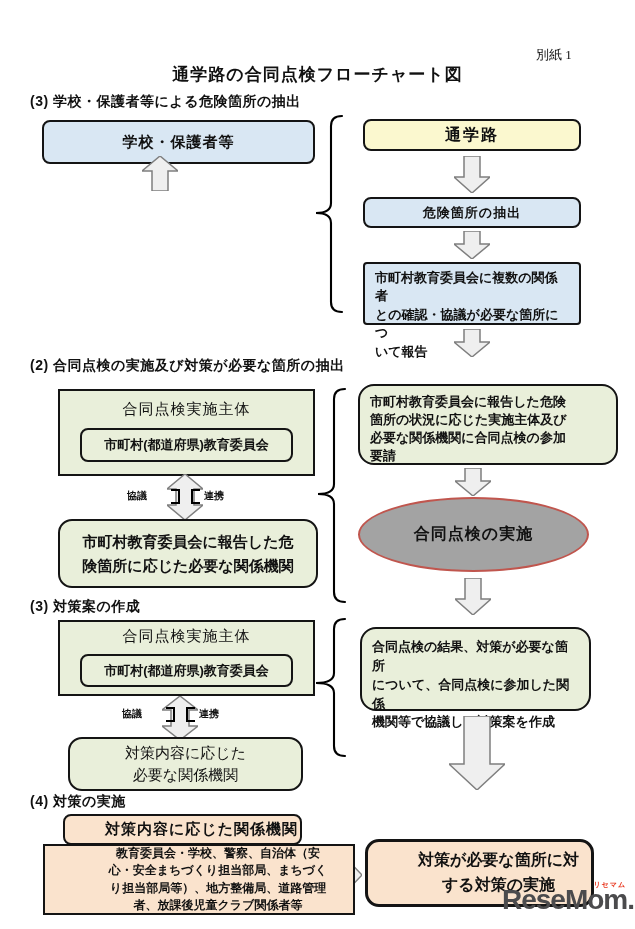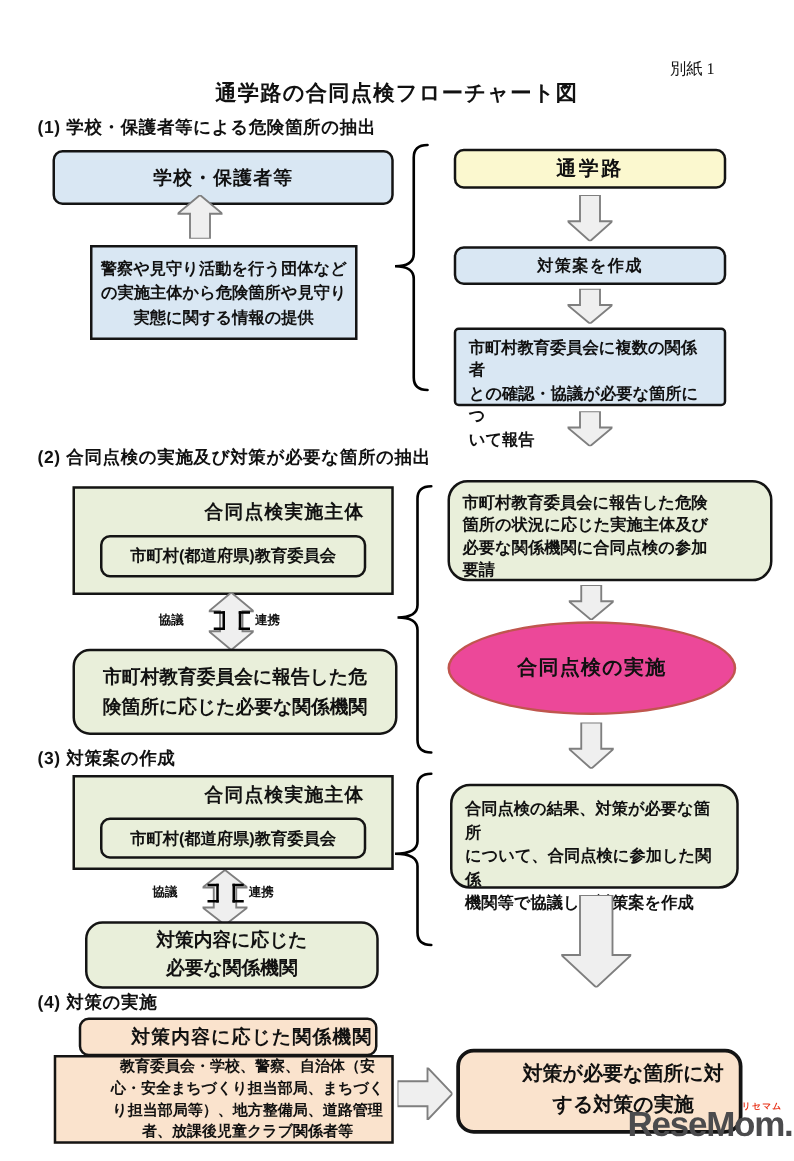--- a/index.html
+++ b/index.html
@@ -21,56 +21,53 @@
   .heading{position:absolute;font-weight:bold;font-size:14px;letter-spacing:.5px;}
   .corner{position:absolute;font-size:13px;font-family:"Liberation Serif",serif;}
   .title{position:absolute;left:0;top:63px;width:635px;text-align:center;
          font-weight:bold;font-size:17px;letter-spacing:1px;}
   .lbl{position:absolute;font-weight:bold;font-size:10px;}
   .mark{position:absolute;width:9px;height:15px;box-sizing:border-box;}
   .mark-r{border-top:2px solid #000;border-bottom:2px solid #000;border-right:2px solid #000;}
   .mark-l{border-top:2px solid #000;border-bottom:2px solid #000;border-left:2px solid #000;}
   svg.arrow polygon{fill:#efefef;stroke:#7f7f7f;stroke-width:1.5;}
   svg.brace path{fill:none;stroke:#000;stroke-width:2.1;stroke-linecap:round;}
-  .entity-title{position:absolute;left:0;width:100%;text-align:center;font-weight:bold;font-size:15px;padding-left:41px;}
+  .entity-title{position:absolute;left:0;width:100%;text-align:center;font-weight:normal;font-size:15px;}
   .ellipse{position:absolute;box-sizing:border-box;border:2.5px solid #c0564e;border-radius:50%;
-           background:#ec4899;display:flex;align-items:center;justify-content:center;
+           background:#a3a3a3;display:flex;align-items:center;justify-content:center;
            font-weight:bold;font-size:16px;letter-spacing:1px;}
   .wm{position:absolute;left:502px;top:884px;z-index:9;font-weight:bold;font-size:28px;
       letter-spacing:-1px;color:#4b4b4d;}
   .wm-ruby{position:absolute;right:8px;top:-4px;font-size:7px;font-weight:bold;
            color:#e8331a;letter-spacing:1px;}
 </style>
 </head>
 <body>
 
 <div class="page">
 
   <div class="corner" style="left:536px;top:46px;">別紙 1</div>
   <div class="title">通学路の合同点検フローチャート図</div>
 
-  <div class="heading" style="left:30px;top:93px;">(1) 学校・保護者等による危険箇所の抽出</div>
+  <div class="heading" style="left:30px;top:93px;">(3) 学校・保護者等による危険箇所の抽出</div>
 
   <div class="box blue round8 ctr" style="left:42px;top:120px;width:273px;height:44px;font-weight:bold;font-size:15px;letter-spacing:1px;">学校・保護者等</div>
 
   <div class="box yellow round8 ctr" style="left:363px;top:119px;width:218px;height:32px;font-weight:bold;font-size:16px;letter-spacing:2px;">通学路</div>
 
   <svg class="arrow abs" style="left:142px;top:156px;" width="36" height="35">
     <polygon points="18,0 36,15 26,15 26,35 10,35 10,15 0,15"></polygon>
   </svg>
 
   <svg class="arrow abs" style="left:454px;top:156px;" width="36" height="37">
     <polygon points="18,37 36,21 26,21 26,0 10,0 10,21 0,21"></polygon>
   </svg>
 
-  <div class="box blue ctr pre" style="left:72px;top:196px;width:214px;height:76px;font-weight:bold;font-size:13px;line-height:1.5;">警察や見守り活動を行う団体など
-の実施主体から危険箇所や見守り
-実態に関する情報の提供</div>
 
-  <div class="box blue round8 ctr" style="left:363px;top:197px;width:218px;height:31px;font-weight:bold;font-size:13px;letter-spacing:1px;">対策案を作成</div>
+  <div class="box blue round8 ctr" style="left:363px;top:197px;width:218px;height:31px;font-weight:bold;font-size:13px;letter-spacing:1px;">危険箇所の抽出</div>
 
   <svg class="arrow abs" style="left:454px;top:231px;" width="36" height="28">
     <polygon points="18,28 36,13 26,13 26,0 10,0 10,13 0,13"></polygon>
   </svg>
 
   <div class="box blue round10 pre" style="left:363px;top:262px;width:218px;height:63px;font-weight:bold;font-size:13px;line-height:1.42;padding:5px 10px;">市町村教育委員会に複数の関係者
 との確認・協議が必要な箇所につ
 いて報告</div>
 
   <svg class="arrow abs" style="left:454px;top:329px;" width="36" height="28">
@@ -126,40 +123,40 @@
   </div>
 
   <svg class="arrow abs" style="left:162px;top:696px;" width="36" height="44">
     <polygon points="18,0 36,14 27,14 27,30 36,30 18,44 0,30 9,30 9,14 0,14"></polygon>
   </svg>
   <div class="lbl" style="left:122px;top:707px;">協議</div>
   <div class="mark mark-r" style="left:166px;top:707px;"></div>
   <div class="mark mark-l" style="left:186px;top:707px;"></div>
   <div class="lbl" style="left:199px;top:707px;">連携</div>
 
-  <div class="box green round12 thick ctr pre" style="left:68px;top:737px;width:235px;height:54px;font-weight:bold;font-size:15px;line-height:1.5;">対策内容に応じた
+  <div class="box green round12 thick ctr pre" style="left:68px;top:737px;width:235px;height:54px;font-weight:normal;font-size:15px;line-height:1.5;">対策内容に応じた
 必要な関係機関</div>
 
   <svg class="brace abs" style="left:312px;top:613px;" width="40" height="147">
     <path d="M33 6 Q22 6 22 16 L22 60 Q22 70 4 70 Q22 70 22 80 L22 133 Q22 143 33 143"></path>
   </svg>
 
   <div class="box green round16 thick pre" style="left:360px;top:627px;width:231px;height:84px;font-weight:bold;font-size:13px;line-height:1.45;padding:9px 10px;">合同点検の結果、対策が必要な箇所
 について、合同点検に参加した関係
 機関等で協議し、対策案を作成</div>
 
   <svg class="arrow abs" style="left:449px;top:716px;" width="56" height="74">
     <polygon points="28,74 56,48 41,48 41,0 15,0 15,48 0,48"></polygon>
   </svg>
 
   <div class="heading" style="left:30px;top:793px;">(4) 対策の実施</div>
 
   <div class="box peach round8 thick ctr" style="left:63px;top:814px;width:239px;height:31px;font-weight:bold;font-size:15px;z-index:3;letter-spacing:1px;">対策内容に応じた関係機関</div>
 
-  <div class="box peach ctr pre" style="left:43px;top:844px;width:272px;height:71px;font-weight:bold;font-size:12px;line-height:1.42;z-index:2;">教育委員会・学校、警察、自治体（安
+  <div class="box peach ctr pre" style="left:43px;top:844px;width:312px;height:71px;font-weight:bold;font-size:12px;line-height:1.42;z-index:2;">教育委員会・学校、警察、自治体（安
 心・安全まちづくり担当部局、まちづく
 り担当部局等）、地方整備局、道路管理
 者、放課後児童クラブ関係者等</div>
 
   <svg class="arrow abs" style="left:318px;top:854px;" width="44" height="42">
     <polygon points="44,21 24,0 24,11 0,11 0,31 24,31 24,42"></polygon>
   </svg>
 
   <div class="box peach round12 ctr pre" style="left:365px;top:839px;width:229px;height:68px;border-width:3px;font-weight:bold;font-size:16px;line-height:1.55;">対策が必要な箇所に対
 する対策の実施</div>

